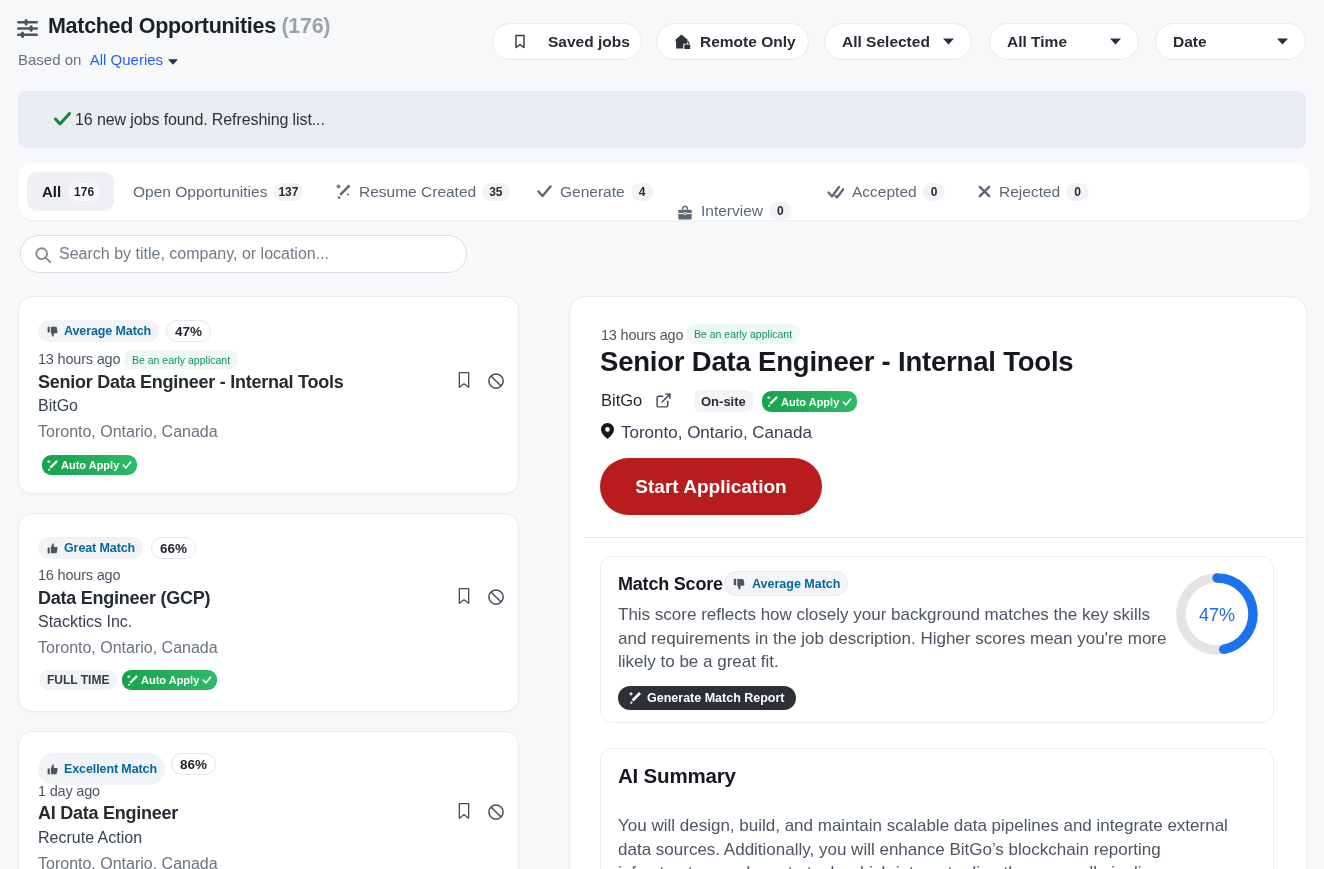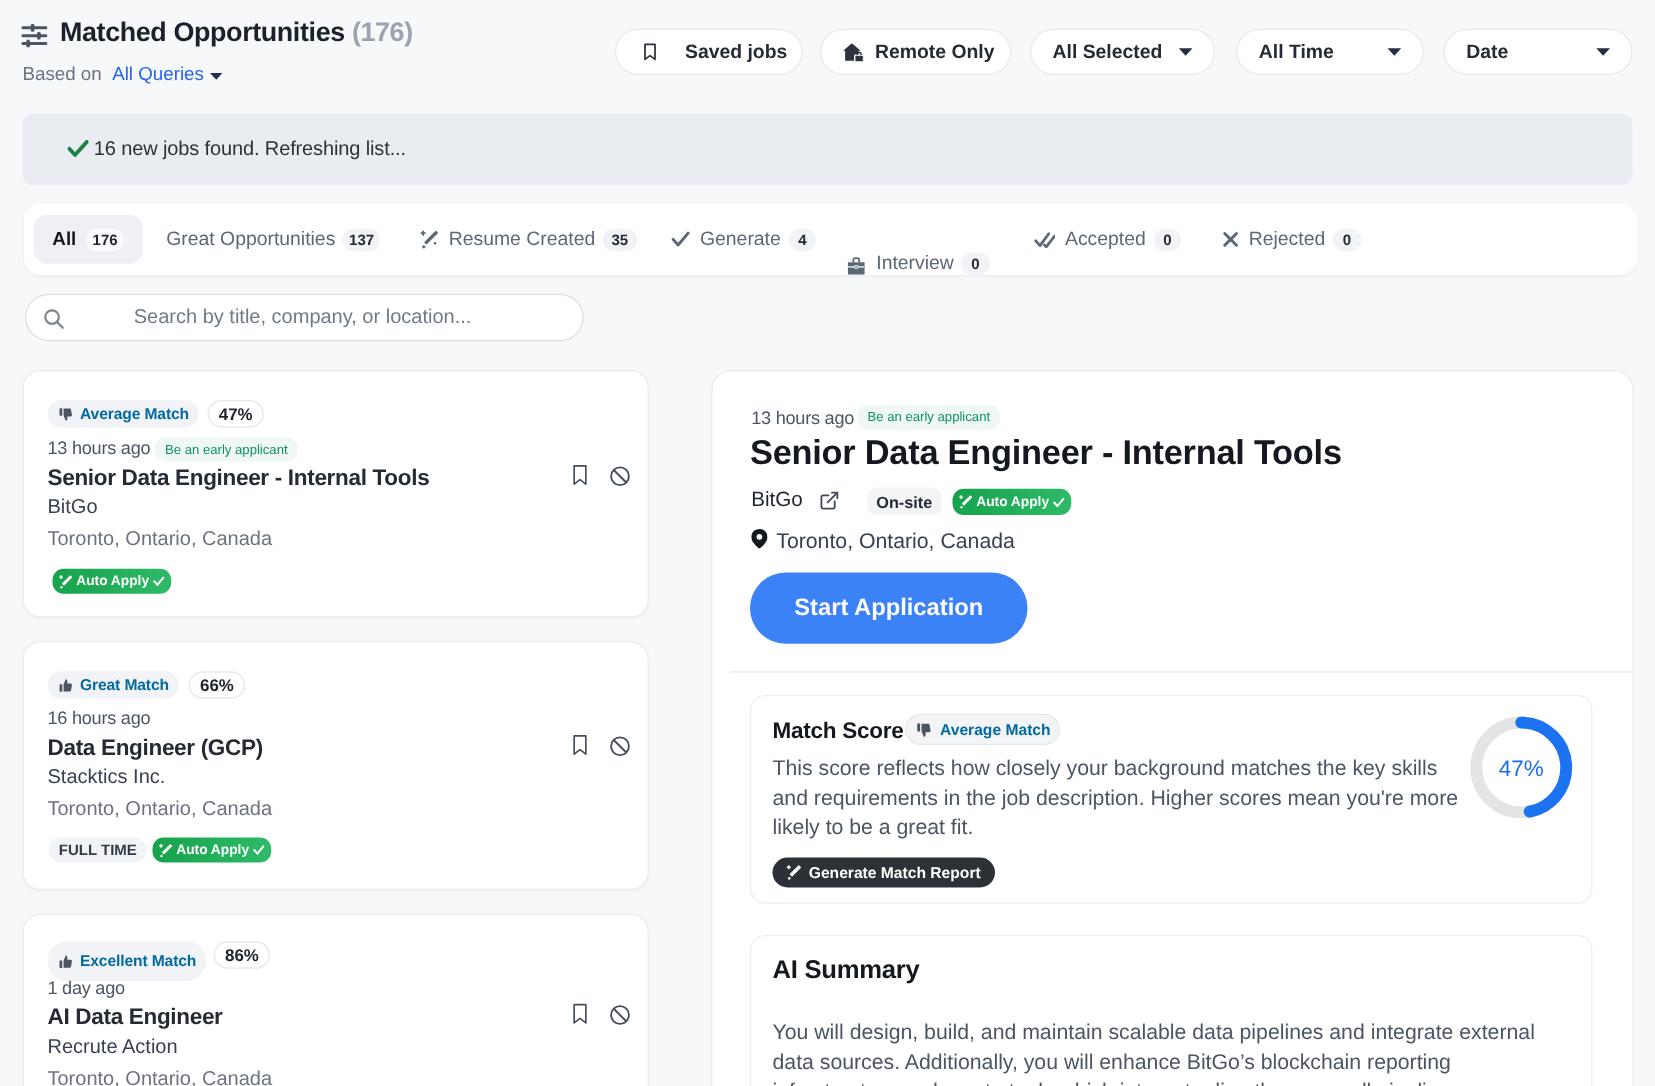--- a/index.html
+++ b/index.html
@@ -74,21 +74,21 @@
     </svg>
   <div class="abs" style="left:57px; top:20px; font-size:16px; letter-spacing:-0.1px; color:#2b323c;">16 new jobs found. Refreshing list...</div>
 </div>
 
 <div class="abs" style="left:19px; top:163px; width:1291px; height:57px; background:#fff; border-radius:14px; box-shadow:0 1px 2px rgba(16,24,40,.04);">
   <div class="abs" style="left:8px; top:9px; width:87px; height:39px; background:#eef0f3; border-radius:10px; display:flex; align-items:center; justify-content:center;">
     <span style="font-size:15px; font-weight:bold; color:#12161c;">All</span>
     <span class="pill" style="background:#fafbfc; margin-left:8px; height:18px; padding:0 5px; font-size:12px; font-weight:bold; color:#1f2530;">176</span>
   </div>
   <div class="abs" style="left:114px; top:0; height:57px; display:flex; align-items:center; font-size:15.5px; color:#5d6877;">
-    <span>Great Opportunities</span>
+    <span>Open Opportunities</span>
     <span class="pill" style="background:#f1f3f6; margin-left:6px; height:18px; padding:0 5px; font-size:12px; font-weight:bold; color:#252b33;">137</span>
   </div>
   <div class="abs" style="left:317px; top:0; height:57px; display:flex; align-items:center; font-size:15.5px; color:#5d6877;">
     <svg width="15" height="15" viewBox="0 0 15 15" fill="none" stroke="#5d6877">
         <path d="M13.6 1.4L4.2 10.8" stroke-width="2.6"></path>
         <path d="M2.5 0.5v4M0.5 2.5h4" stroke-width="1.5"></path>
         <path d="M3 12.2v2.6M1.7 13.5h2.6" stroke-width="1.3"></path>
         <path d="M12 9.5v2M11 10.5h2" stroke-width="1.2"></path>
       </svg>
     <span style="margin-left:8px;">Resume Created</span>
@@ -131,21 +131,21 @@
     <span style="margin-left:8px;">Rejected</span>
     <span class="pill" style="background:#f1f3f6; margin-left:6px; height:18px; padding:0 8px; font-size:12px; font-weight:bold; color:#252b33;">0</span>
   </div>
 </div>
 
 <div class="abs" style="left:20px; top:235px; width:447px; height:38px; background:#fff; border:1px solid #d9dde2; border-radius:20px;">
   <svg class="abs" style="left:13px; top:10px;" width="18" height="18" viewBox="0 0 20 20">
       <circle cx="8.5" cy="8.5" r="6" fill="none" stroke="#80878f" stroke-width="2"></circle>
       <line x1="13" y1="13" x2="18" y2="18" stroke="#80878f" stroke-width="2" stroke-linecap="round"></line>
     </svg>
-  <div class="abs" style="left:38px; top:9px; font-size:16px; color:#6f7a87;margin-left:48px;">Search by title, company, or location...</div>
+  <div class="abs" style="left:38px; top:9px; font-size:16px; color:#6f7a87;">Search by title, company, or location...</div>
 </div>
 
 <div class="card" style="left:18px; top:296px; width:501px; height:198px;"></div>
 <div class="chip-gray abs" style="left:38px; top:320px; height:22px; padding:0 8px; font-size:12.5px; letter-spacing:-0.1px;">
   <svg width="13" height="13" viewBox="0 0 24 24" fill="#4b5563" style="margin-right:5px; transform:scale(1,-1);">
       <path d="M7 10v11H4a1 1 0 0 1-1-1V11a1 1 0 0 1 1-1h3zm2 11V10l3.2-7.5c1.2 0 2.3 1 2.3 2.2V9h4.8a2 2 0 0 1 2 2.4l-1.3 7.6a2 2 0 0 1-2 1.7H9z"></path>
     </svg>
   Average Match</div>
 <div class="pill abs" style="left:166px; top:320px; height:22px; padding:0 8px; font-size:13.5px; font-weight:bold; color:#1d232c; background:#fff; border:1px solid #e3e6ea;">47%</div>
 <div class="abs" style="left:38px; top:351px; font-size:14.5px; letter-spacing:-0.2px; color:#4b5563;">13 hours ago</div>
@@ -241,21 +241,21 @@
     </svg>
   Auto Apply
   <svg width="10" height="8" viewBox="0 0 13 11" style="margin-left:3px;">
       <path d="M1.5 5.5l3.5 4L11.5 1.5" fill="none" stroke="#fff" stroke-width="2.2" stroke-linecap="round" stroke-linejoin="round"></path>
     </svg>
 </div>
 <svg class="abs" style="left:601px; top:423px;" width="13" height="16" viewBox="0 0 14 17">
     <path d="M7 0C3.1 0 0 3.1 0 6.9 0 12.1 7 17 7 17s7-4.9 7-10.1C14 3.1 10.9 0 7 0zm0 9.3a2.5 2.5 0 1 1 0-5 2.5 2.5 0 0 1 0 5z" fill="#14181f"></path>
   </svg>
 <div class="abs" style="left:621px; top:423px; font-size:17px; color:#374151;">Toronto, Ontario, Canada</div>
-<div class="abs" style="left:600px; top:458px; width:222px; height:57px; background:#3b82f6; border-radius:29px; display:flex; align-items:center; justify-content:center; color:#fff; font-weight:bold; font-size:19px;">Start Application</div>
+<div class="abs" style="left:600px; top:458px; width:222px; height:57px; background:#b91c1c; border-radius:29px; display:flex; align-items:center; justify-content:center; color:#fff; font-weight:bold; font-size:19px;">Start Application</div>
 <div class="abs" style="left:584px; top:537px; width:721px; height:1px; background:#e5e7eb;"></div>
 
 <div class="abs" style="left:600px; top:556px; width:674px; height:167px; background:#fff; border:1px solid #ebedf0; border-radius:12px;"></div>
 <div class="abs" style="left:618px; top:574px; font-size:18px; font-weight:bold; color:#14181f; letter-spacing:-0.2px;">Match Score</div>
 <div class="chip-gray abs" style="left:724px; top:571px; height:25px; padding:0 7px; font-size:12.5px; background:#f3f4f6; border:1px solid #e5e8ec;">
   <svg width="14" height="14" viewBox="0 0 24 24" fill="#4b5563" style="margin-right:6px; transform:scale(1,-1);">
       <path d="M7 10v11H4a1 1 0 0 1-1-1V11a1 1 0 0 1 1-1h3zm2 11V10l3.2-7.5c1.2 0 2.3 1 2.3 2.2V9h4.8a2 2 0 0 1 2 2.4l-1.3 7.6a2 2 0 0 1-2 1.7H9z"></path>
     </svg>
   Average Match</div>
 <div class="abs" style="left:618px; top:603px; font-size:17px; color:#4b5563; line-height:23.5px;">This score reflects how closely your background matches the key skills<br>and requirements in the job description. Higher scores mean you're more<br>likely to be a great fit.</div>

